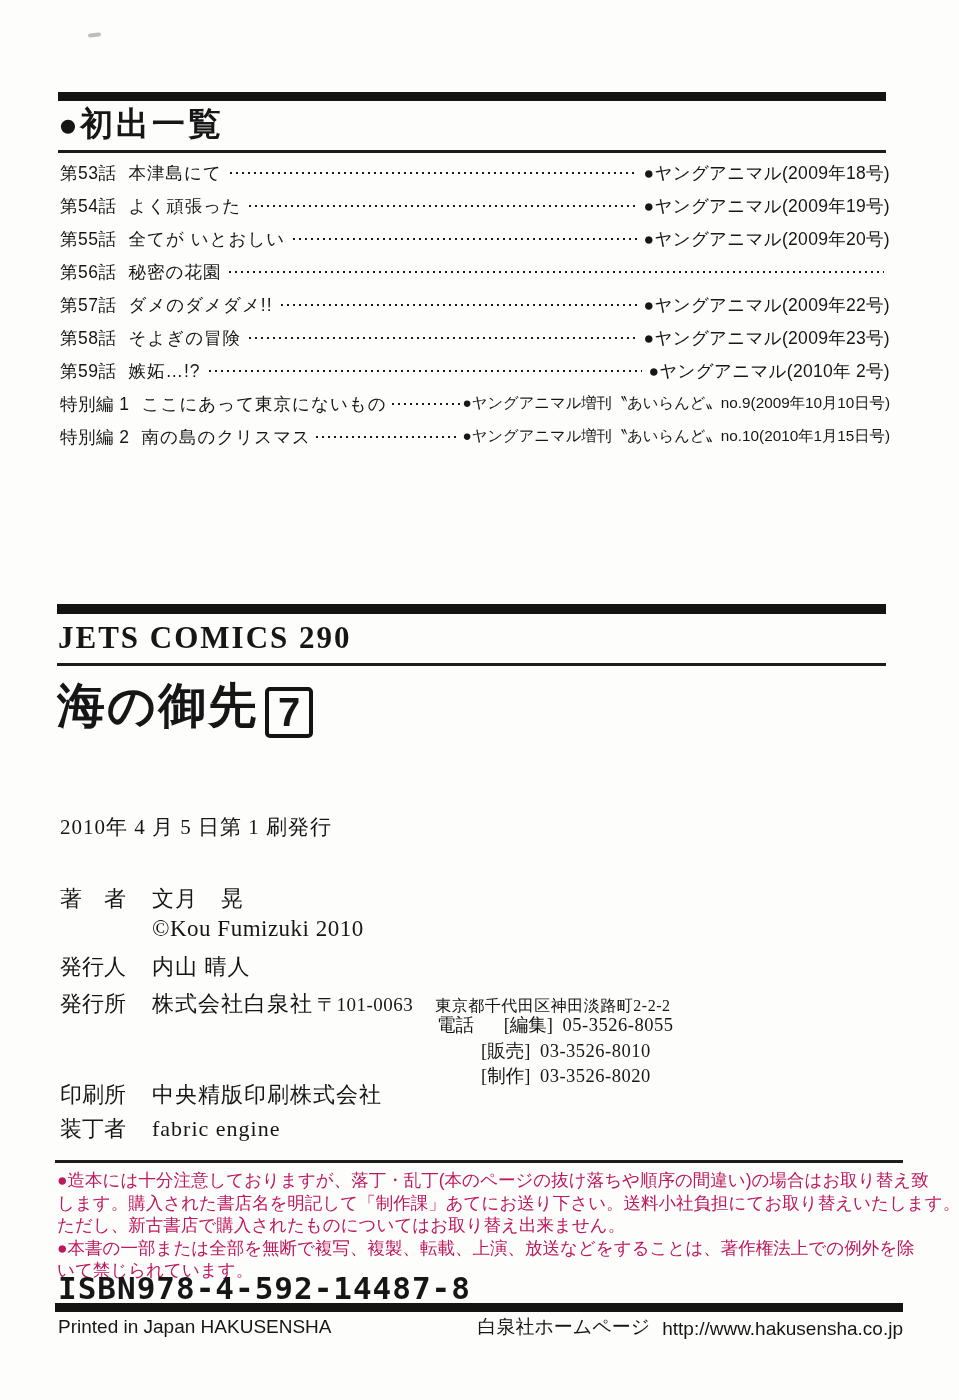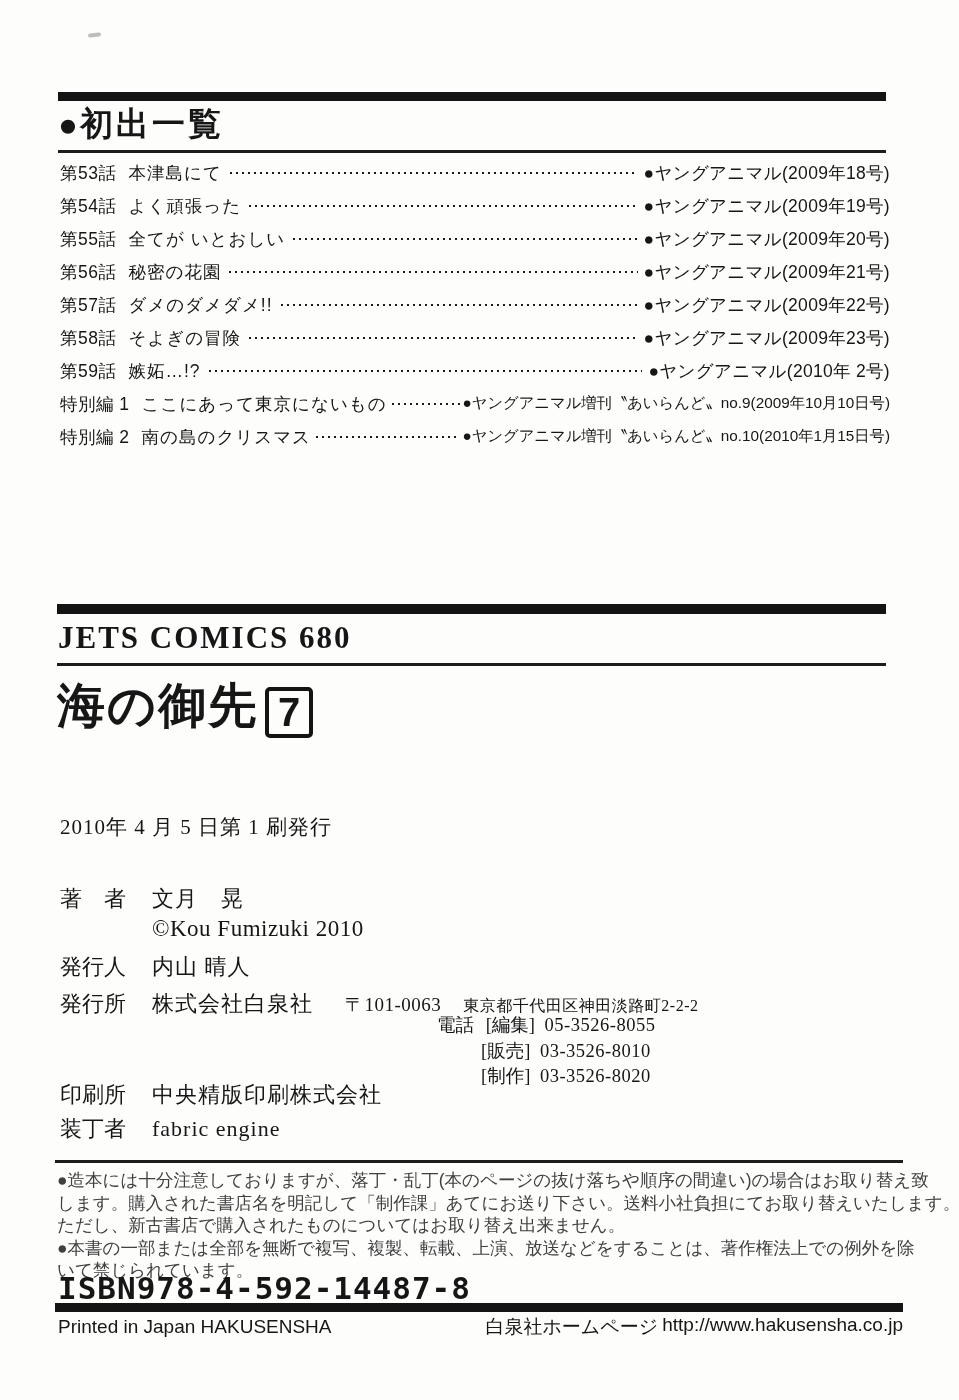--- a/index.html
+++ b/index.html
@@ -69,52 +69,52 @@
     font-family: "Liberation Serif", serif; font-size: 21px; letter-spacing: 1px; margin-top: 33px;
   }
 
   .crow {
     position: absolute; left: 60px; display: flex; align-items: baseline;
     font-family: "Liberation Serif", serif; font-size: 22px;
   }
   .clabel { display: inline-block; width: 74px; margin-right: 18px; white-space: nowrap; }
   .cvalue { letter-spacing: 1px; white-space: nowrap; }
   .copyright { font-size: 23px; letter-spacing: 0.5px; }
-  .postal { font-size: 19px; margin-left: 32px; letter-spacing: 0.5px; }
+  .postal { font-size: 19px; margin-left: 4px; letter-spacing: 0.5px; }
   .address { font-size: 16px; margin-left: 22px; letter-spacing: 0.5px; }
 
   .phone {
     position: absolute; left: 437px; top: 1013px;
     font-family: "Liberation Serif", serif; font-size: 18.5px; line-height: 25.5px;
     white-space: nowrap;
   }
-  .phone-word { margin-right: 7px; }
+  .phone-word { margin-right: 25px; }
   .pnum { margin-left: 5px; letter-spacing: 0.5px; }
   .phone-indent { padding-left: 44px; }
 
   
   .notice-rule { left: 55px; top: 1160px; width: 848px; height: 3px; }
   .notice { position: absolute; left: 57px; top: 1169px; width: 850px; }
   .notice-line {
-    font-size: 17.5px; line-height: 22.6px; white-space: nowrap; color: #404040;
+    font-size: 17.5px; line-height: 22.6px; white-space: nowrap; color: #be185d;
   }
 
   
   .isbn {
     position: absolute; left: 58px; top: 1270px;
     font-family: "DejaVu Sans Mono", monospace; font-weight: bold;
     font-size: 31px; letter-spacing: 1px;
   }
   .isbn-bar { left: 55px; top: 1303px; width: 848px; height: 9px; }
   .footer-row {
     position: absolute; left: 58px; top: 1314px; width: 845px;
     display: flex; justify-content: space-between; align-items: baseline;
     font-size: 19px; font-weight: 500; white-space: nowrap;
   }
-  .footer-right { display: flex; gap: 4px; }
+  .footer-right { display: flex; gap: 12px; align-items: flex-end; }
 </style>
 </head>
 <body>
 
 <div class="page">
 
   <div class="scan-artifact"></div>
 
   <div class="bar top-bar"></div>
 
@@ -140,21 +140,20 @@
     <div class="toc-row">
       <span class="toc-ch">第55話</span>
       <span class="toc-ti">全てが いとおしい</span>
       <span class="toc-leader"></span>
       <span class="toc-src">●ヤングアニマル(2009年20号)</span>
     </div>
     <div class="toc-row">
       <span class="toc-ch">第56話</span>
       <span class="toc-ti">秘密の花園</span>
       <span class="toc-leader"></span>
-      <span class="toc-src">●ヤングアニマル(2009年21号)</span>
     </div>
     <div class="toc-row">
       <span class="toc-ch">第57話</span>
       <span class="toc-ti">ダメのダメダメ!!</span>
       <span class="toc-leader"></span>
       <span class="toc-src">●ヤングアニマル(2009年22号)</span>
     </div>
     <div class="toc-row">
       <span class="toc-ch">第58話</span>
       <span class="toc-ti">そよぎの冒険</span>
@@ -175,21 +174,21 @@
     </div>
     <div class="toc-row">
       <span class="toc-ch">特別編 2</span>
       <span class="toc-ti">南の島のクリスマス</span>
       <span class="toc-leader"></span>
       <span class="toc-src">●ヤングアニマル増刊〝あいらんど〟no.10(2010年1月15日号)</span>
     </div>
   </div>
 
   <div class="bar jets-bar"></div>
-  <div class="jets-title">JETS COMICS 680</div>
+  <div class="jets-title">JETS COMICS 290</div>
   <div class="rule jets-rule"></div>
 
   <div class="book-title">
     <span>海の御先</span>
     <span class="vol-box">7</span>
   </div>
 
   <div class="pub-date">2010年 4 月 5 日第 1 刷発行</div>
 
   <div class="crow" style="top:884px">

